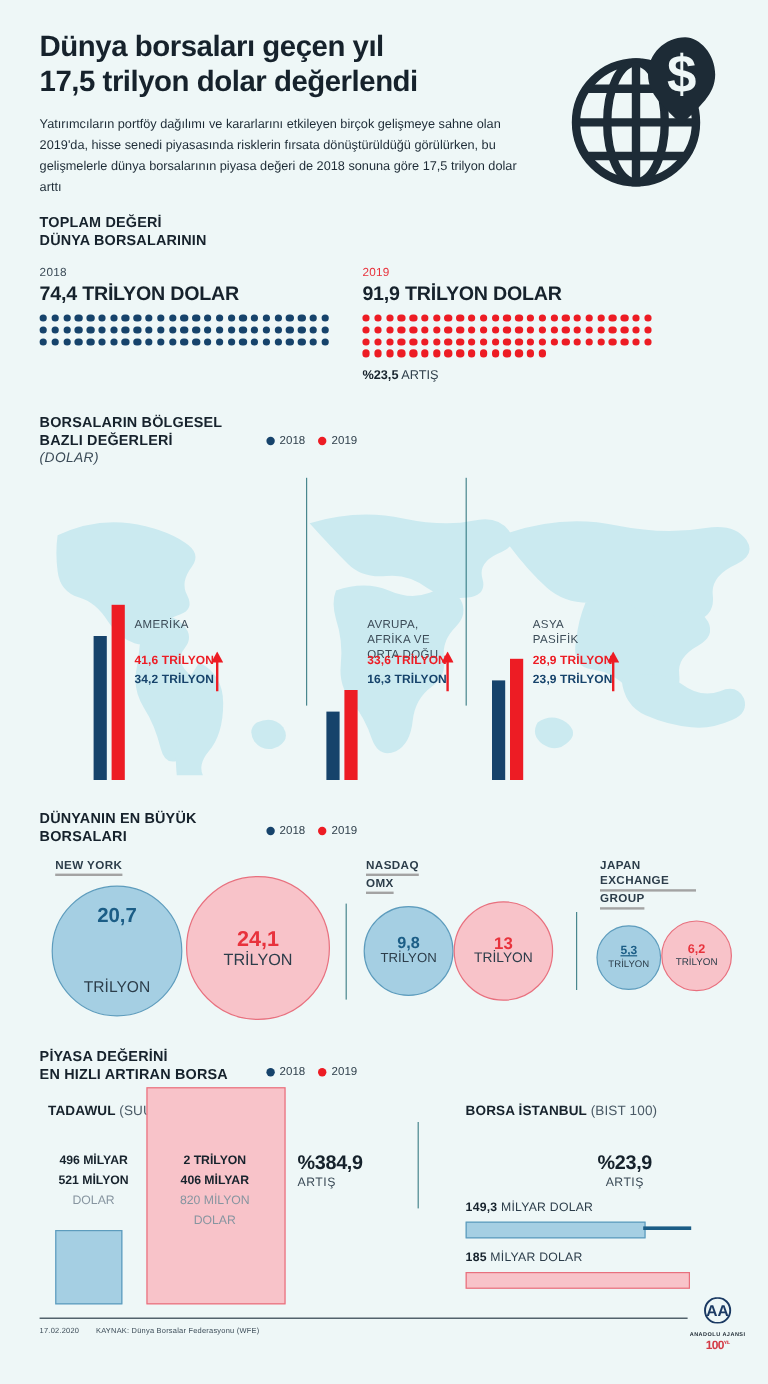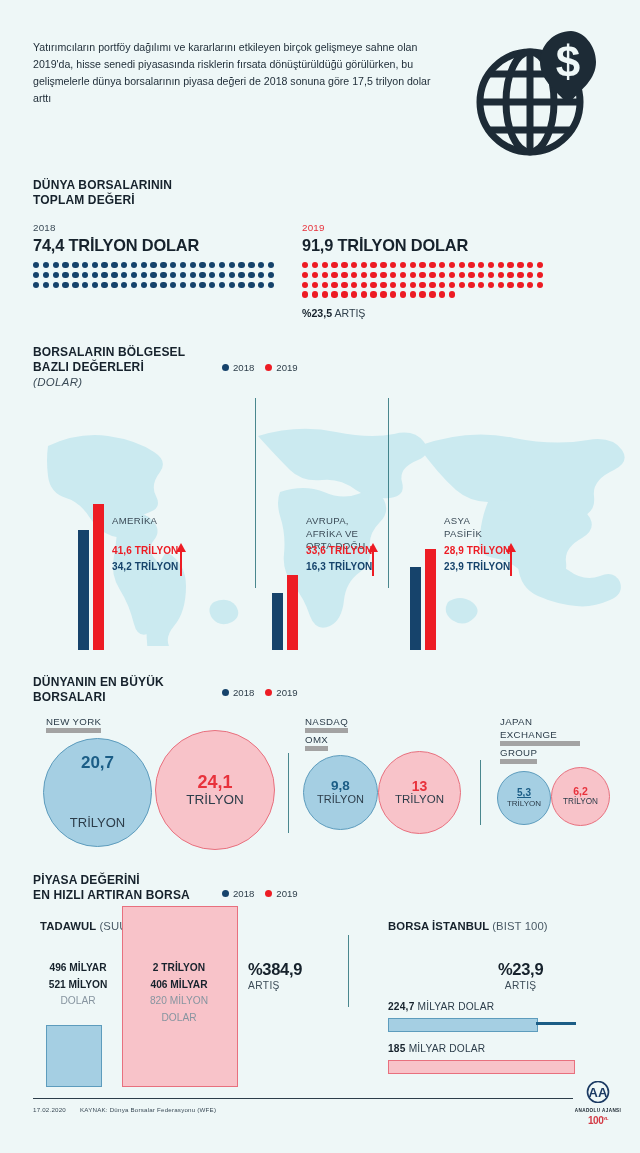--- a/index.html
+++ b/index.html
@@ -74,21 +74,21 @@
   .uparrow{position:absolute;color:#ed1c24;}
 
   
   .biggest{position:absolute;left:0;top:665px;width:580px;height:195px;}
   .big-head{position:absolute;left:33px;top:10px;}
   .big-legend{position:absolute;left:222px;top:22px;}
   .exch-name{
     position:absolute;font-size:9.7px;color:#2c3d4a;letter-spacing:.35px;
     line-height:1.35;border-bottom:0;
   }
-  .exch-name span{border-bottom:5px solid #a3a3a3;display:inline-block;}
+  .exch-name span{border-bottom:2px solid #a3a3a3;display:inline-block;font-weight:bold;}
   .circ{
     position:absolute;border-radius:50%;display:flex;flex-direction:column;
     align-items:center;justify-content:center;text-align:center;
   }
   .circ.c18{background:#a5cfe3;border:1px solid #5d9cbd;}
   .circ.c19{background:#f8c3c9;border:1px solid #e8707e;}
   .circ .num{font-weight:bold;line-height:1.05;}
   .circ.c18 .num{color:#1b5d86;}
   .circ.c19 .num{color:#e8323c;}
   .circ .unit{color:#2c3d4a;line-height:1.15;}
@@ -124,42 +124,46 @@
   .aa-sub{font-size:4.6px;font-weight:bold;color:#16222c;letter-spacing:.4px;margin-top:1px;}
   .aa-100{font-size:10px;font-weight:bold;color:#d33a45;letter-spacing:-.5px;margin-top:2px;}
   .aa-100 sup{font-size:4px;vertical-align:super;}
 </style>
 </head>
 <body>
 
 <div class="page">
 
   <div class="header">
+    <h1 class="title">
+      <span>Dünya borsaları geçen yıl</span><br>
+      <span>17,5 trilyon dolar değerlendi</span>
+    </h1>
     <div class="subtitle">Yatırımcıların portföy dağılımı ve kararlarını etkileyen birçok gelişmeye sahne olan 2019'da, hisse senedi piyasasında risklerin fırsata dönüştürüldüğü görülürken, bu gelişmelerle dünya borsalarının piyasa değeri de 2018 sonuna göre 17,5 trilyon dolar arttı</div>
   </div>
 
   <div class="globe-wrap">
     <svg width="152" height="140" viewBox="0 0 152 140">
       <g fill="none" stroke="#1d2b36" stroke-width="7">
         <circle cx="62" cy="78" r="50"></circle>
         <ellipse cx="62" cy="78" rx="24" ry="50"></ellipse>
         <line x1="12" y1="78" x2="112" y2="78"></line>
         <line x1="22" y1="50" x2="102" y2="50"></line>
         <line x1="22" y1="106" x2="102" y2="106"></line>
         <line x1="62" y1="28" x2="62" y2="128"></line>
       </g>
       <path d="M103 7c-17 0-31 14-31 31 0 17 14 27 25 39 2 3 4 3 6 0 11-12 25-22 25-39 0-17-13-31-25-31z" fill="#1d2b36"></path>
       <text x="100" y="53" text-anchor="middle" font-family="Liberation Sans, sans-serif" font-size="44" font-weight="bold" fill="#eef7f7">$</text>
     </svg>
   </div>
 
   <div class="totals">
     <div class="sec-head">
+      <div>TOPLAM DEĞERİ</div>
       <div>DÜNYA BORSALARININ</div>
-      <div>TOPLAM DEĞERİ</div>
     </div>
 
     <div class="tot-col" style="left:0;">
       <div class="year-lbl year-2018">2018</div>
       <div class="big-val">74,4 TRİLYON DOLAR</div>
       <div class="dotgrid" id="dots2018">
           <div class="dotrow d-blue">
             <span></span>
             <span></span>
             <span></span>
@@ -556,21 +560,21 @@
       <span>BORSA İSTANBUL</span>
       <span class="light">(BIST 100)</span>
     </div>
 
     <div class="pct" style="left:498px;top:95px;text-align:center;">
       <span>%23,9</span>
       <small>ARTIŞ</small>
     </div>
 
     <div class="hbar-lbl" style="left:388px;top:136px;">
-      <b>224,7</b>
+      <b>149,3</b>
       <span>MİLYAR DOLAR</span>
     </div>
     <div class="hbar h18" style="left:388px;top:153px;width:148px;"></div>
     <div class="hline" style="left:536px;top:157px;width:40px;"></div>
 
     <div class="hbar-lbl" style="left:388px;top:178px;">
       <b>185</b>
       <span>MİLYAR DOLAR</span>
     </div>
     <div class="hbar h19" style="left:388px;top:195px;width:185px;"></div>

